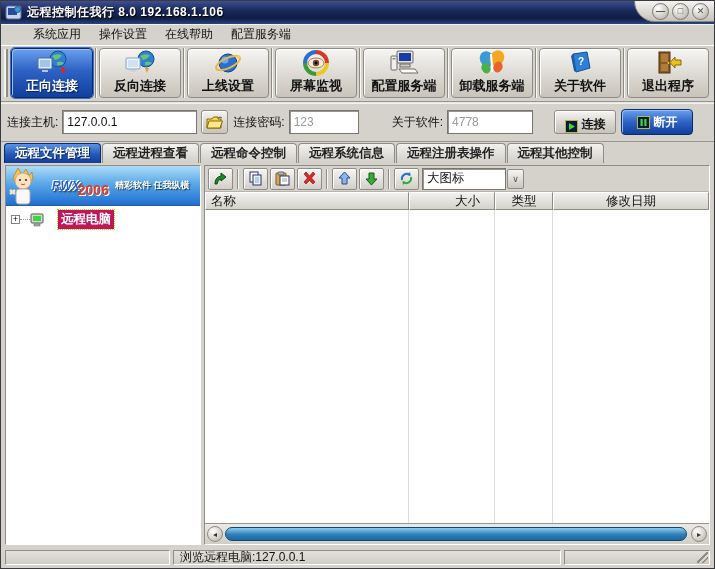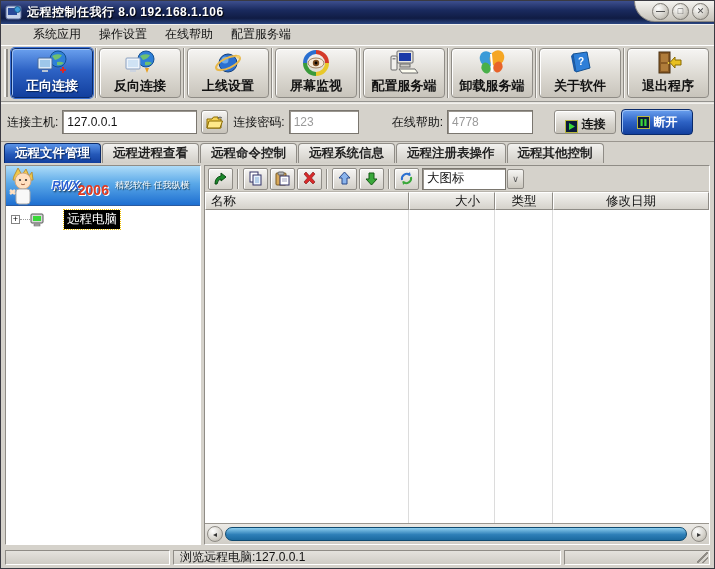--- a/index.html
+++ b/index.html
@@ -48,26 +48,26 @@
   .tab { height:20px; padding:0 10px; display:flex; align-items:center; border:1px solid #8f8c86; border-bottom:none; border-radius:4px 4px 0 0; background:linear-gradient(180deg,#f2f1ee,#d2cfc8); font-size:12.5px; font-weight:bold; color:#222; cursor:default; white-space:nowrap; }
   .tab.active { background:linear-gradient(180deg,#5b94e8,#2458b8 55%,#123f9e); border-color:#0a2a6a; color:#fff; text-shadow:1px 1px 1px #062055; }
 
   
   .main { height:385px; display:flex; padding:2px 4px 3px 4px; gap:3px; }
   .panel { border:1px solid; border-color:#8f8c86 #fff #fff #8f8c86; background:#fff; box-shadow:inset 1px 1px 0 #6d6a65; }
   .leftpanel { width:196px; display:flex; flex-direction:column; }
   .banner { height:40px; background:linear-gradient(180deg,#aedcf8 0%,#5aa8e8 45%,#1e6fd1 100%); display:flex; align-items:center; overflow:hidden; position:relative; border-bottom:1px solid #2a5aa0; }
   .banner .brand { font-size:12px; font-weight:bold; font-style:italic; color:#2b5fd4; text-shadow:1px 1px 0 #fff,-1px -1px 0 #fff,2px 2px 2px #123; margin-left:12px; }
   .banner .year { font-size:14px; font-weight:bold; color:#e03a22; text-shadow:1px 1px 0 #fff; margin-left:-2px; margin-top:8px; }
-  .banner .slogan { font-size:9px; font-weight:normal; color:#fff; margin-left:6px; white-space:nowrap; text-shadow:1px 1px 1px #134; }
+  .banner .slogan { font-size:9px; font-weight:bold; color:#fff; margin-left:6px; white-space:nowrap; text-shadow:1px 1px 1px #134; }
   .tree { flex:1; background:#fff; padding:5px 2px; }
   .treerow { display:flex; align-items:center; height:17px; }
   .expander { width:9px; height:9px; border:1px solid #848484; background:#fff; color:#000; font-size:9px; line-height:7px; text-align:center; margin-left:3px; flex:0 0 auto; }
   .dotline { width:10px; border-top:1px dotted #9a9a9a; }
-  .treelabel { background:#000000; color:#fff; padding:1px 3px; font-size:12.5px; font-weight:normal; outline:1px dotted #f0c000; margin-left:18px; white-space:nowrap; }
+  .treelabel { background:#be185d; color:#fff; padding:1px 3px; font-size:12.5px; font-weight:bold; outline:1px dotted #f0c000; margin-left:12px; white-space:nowrap; }
 
   .rightpanel { flex:1; display:flex; flex-direction:column; background:#d5d2cb; }
   .fb-toolbar { height:26px; display:flex; align-items:center; gap:2px; padding:0 3px; background:#d5d2cb; border-bottom:1px solid #b8b4ac; }
   .fb-btn { width:25px; height:22px; border-radius:2px; border:1px solid #8f8c86; background:linear-gradient(180deg,#f6f5f3,#d2cfc8); box-shadow:inset 1px 1px 0 #fff; display:flex; align-items:center; justify-content:center; cursor:default; }
   .fb-sep { width:2px; height:20px; border-left:1px solid #8f8c86; border-right:1px solid #f7f6f3; margin:0 2px; }
   .viewbox { width:82px; height:20px; background:#fff; border:0; outline:1px solid #7a766f; box-shadow:inset 1px 1px 0 #9a968f; display:flex; align-items:center; padding:0 4px; font-size:12.5px; color:#111; margin-left:2px; }
   .viewdrop { width:17px; height:20px; border-radius:2px; border:1px solid #8f8c86; background:linear-gradient(180deg,#f6f5f3,#cac6bd); display:flex; align-items:center; justify-content:center; font-size:9px; color:#555; cursor:default; }
 
   .fb-header { height:18px; display:flex; background:#d5d2cb; }
   .hcell { height:18px; border:1px solid; border-color:#fff #8f8c86 #8f8c86 #fff; background:linear-gradient(180deg,#f2f1ee,#d5d2cb); font-size:12.5px; color:#111; display:flex; align-items:center; padding:0 5px; cursor:default; white-space:nowrap; overflow:hidden; }
@@ -244,21 +244,21 @@
     <div class="smallbtn folderbtn">
       <svg width="17" height="13" viewBox="0 0 17 13">
         <path d="M1 3 L6 3 L7.5 1 L12 1 L12 3 L15 3 L15 12 L1 12 Z" fill="#f5d356" stroke="#8a6a00"></path>
         <path d="M3 5 L16.5 5 L14 12 L1 12 Z" fill="#ffe98a" stroke="#8a6a00"></path>
         <path d="M12 2 Q14 0 16 2" fill="none" stroke="#555" stroke-width="1"></path>
       </svg>
     </div>
     <label>连接密码:</label>
     <input class="txt pwd" value="123" style="">
     <span class="spacer1"></span>
-    <label>在线帮助:</label>
+    <label>关于软件:</label>
     <input class="txt port" value="4778" style="">
     <span class="spacer2"></span>
     <div class="smallbtn connectbtn">
       <svg width="13" height="13" viewBox="0 0 13 13">
         <rect x="0.5" y="0.5" width="12" height="12" fill="#0a1a3a" stroke="#b8b840"></rect>
         <path d="M4 3 L10 6.5 L4 10 Z" fill="#3ad83a"></path>
       </svg>
       <span>连接</span>
     </div>
     <div class="disconnectbtn">

